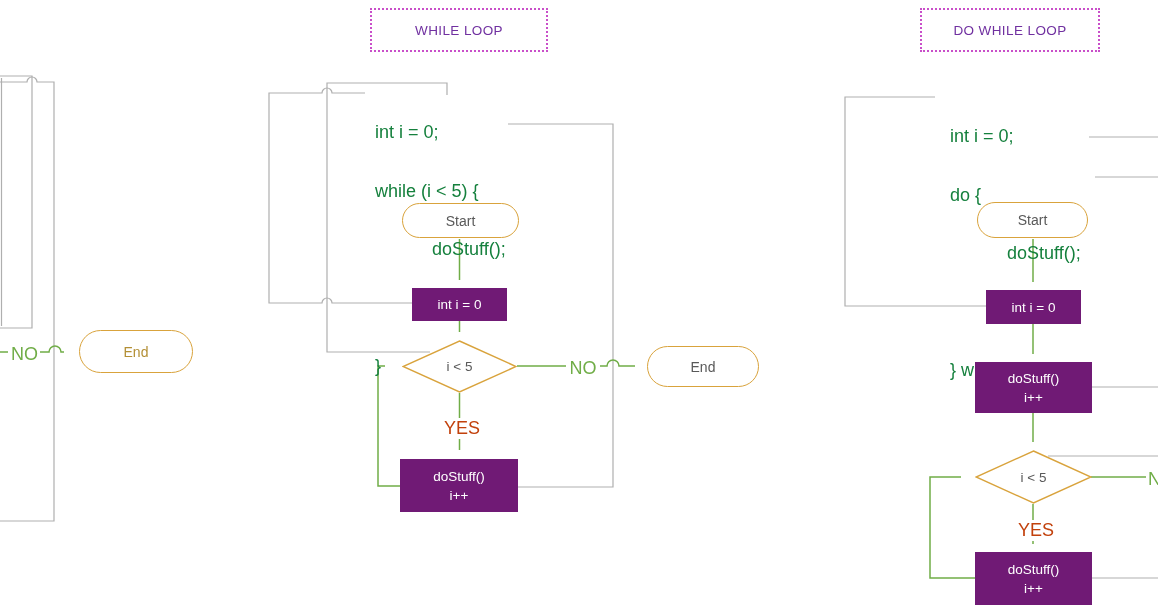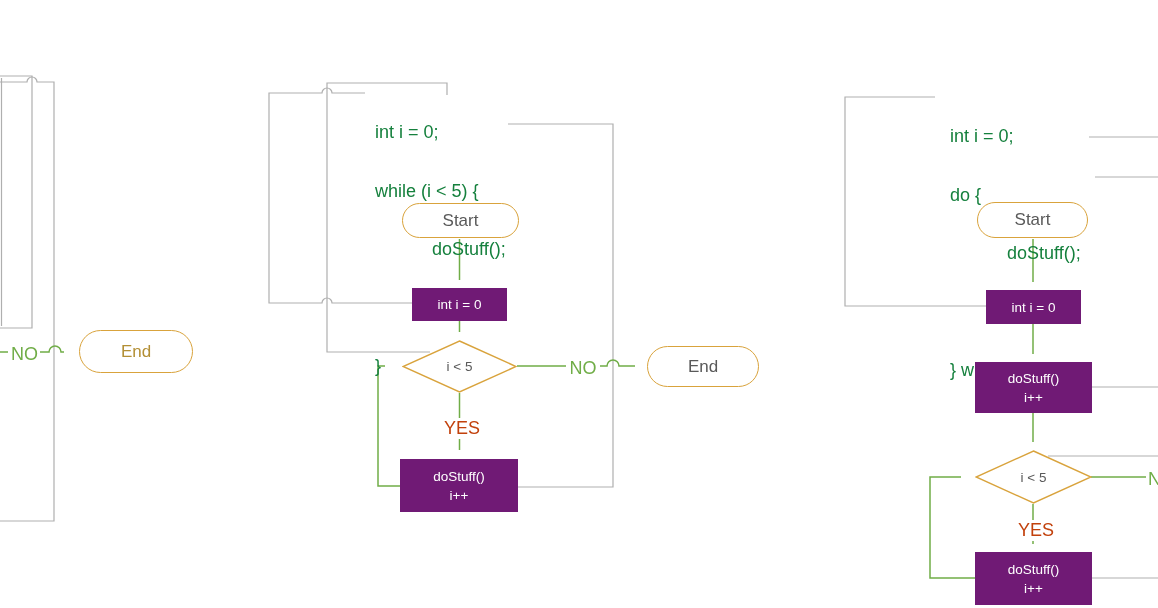--- a/index.html
+++ b/index.html
@@ -16,21 +16,21 @@
     position:absolute;display:flex;align-items:center;justify-content:center;
     border:2px dotted #C94FC9;color:#7030A0;font-size:13.5px;letter-spacing:.4px;
     background:#fff;box-sizing:border-box;
   }
   .code{position:absolute;color:#15803d;font-size:18px;line-height:19.5px;white-space:pre;}
   .code .ind{padding-left:57px;}
 
   .oval{
     position:absolute;display:flex;align-items:center;justify-content:center;
     border:1.4px solid #D9A33C;border-radius:50px;background:#fff;
-    font-size:17px;box-sizing:border-box;
+    font-size:14px;box-sizing:border-box;
   }
   .pbox{
     position:absolute;display:flex;flex-direction:column;align-items:center;justify-content:center;
     background:#701a75;color:#fff;font-size:13.5px;line-height:19px;box-sizing:border-box;
   }
   .diamond{position:absolute;}
   .diamond svg{position:absolute;left:0;top:0;width:100%;height:100%;}
   .diamond polygon{fill:#fff;stroke:#D9A33C;stroke-width:1.4;}
   .dlabel{
     position:absolute;left:0;top:0;width:100%;height:100%;
@@ -83,20 +83,21 @@
     <path class="green" d="M1033,324 V354" marker-end="url(#ag)"></path>
     <path class="green" d="M1033,413 V442" marker-end="url(#ag)"></path>
     <path class="green" d="M1033,504 V544" marker-end="url(#ag)"></path>
     <path class="green" d="M975,578 H930 V477 H961" marker-end="url(#ag)"></path>
     <path class="green" d="M1091,477 H1146"></path>
   </svg>
 
   <div class="line-label no" style="left:8px;top:344px;width:26px;">NO</div>
   <div class="oval" style="left:79px;top:330px;width:114px;height:43px;color:#B38F35;">End</div>
 
+  <div class="title-box" style="left:370px;top:8px;width:178px;height:44px;">WHILE LOOP</div>
 
   <div class="code" style="left:375px;top:84px;">
     <div>int i = 0;</div>
     <div>while (i &lt; 5) {</div>
     <div class="ind">doStuff();</div>
     <div class="ind">i++;</div>
     <div>}</div>
   </div>
 
   <div class="oval" style="left:402px;top:203px;width:117px;height:35px;">Start</div>
@@ -113,20 +114,21 @@
   <div class="line-label no" style="left:566px;top:358px;width:28px;">NO</div>
   <div class="line-label yes" style="left:441px;top:418px;width:36px;">YES</div>
 
   <div class="pbox" style="left:400px;top:459px;width:118px;height:53px;">
     <div>doStuff()</div>
     <div>i++</div>
   </div>
 
   <div class="oval" style="left:647px;top:346px;width:112px;height:41px;">End</div>
 
+  <div class="title-box" style="left:920px;top:8px;width:180px;height:44px;">DO WHILE LOOP</div>
 
   <div class="code" style="left:950px;top:88px;">
     <div>int i = 0;</div>
     <div>do {</div>
     <div class="ind">doStuff();</div>
     <div class="ind">i++;</div>
     <div>} while (i &lt; 5);</div>
   </div>
 
   <div class="oval" style="left:977px;top:202px;width:111px;height:36px;">Start</div>

